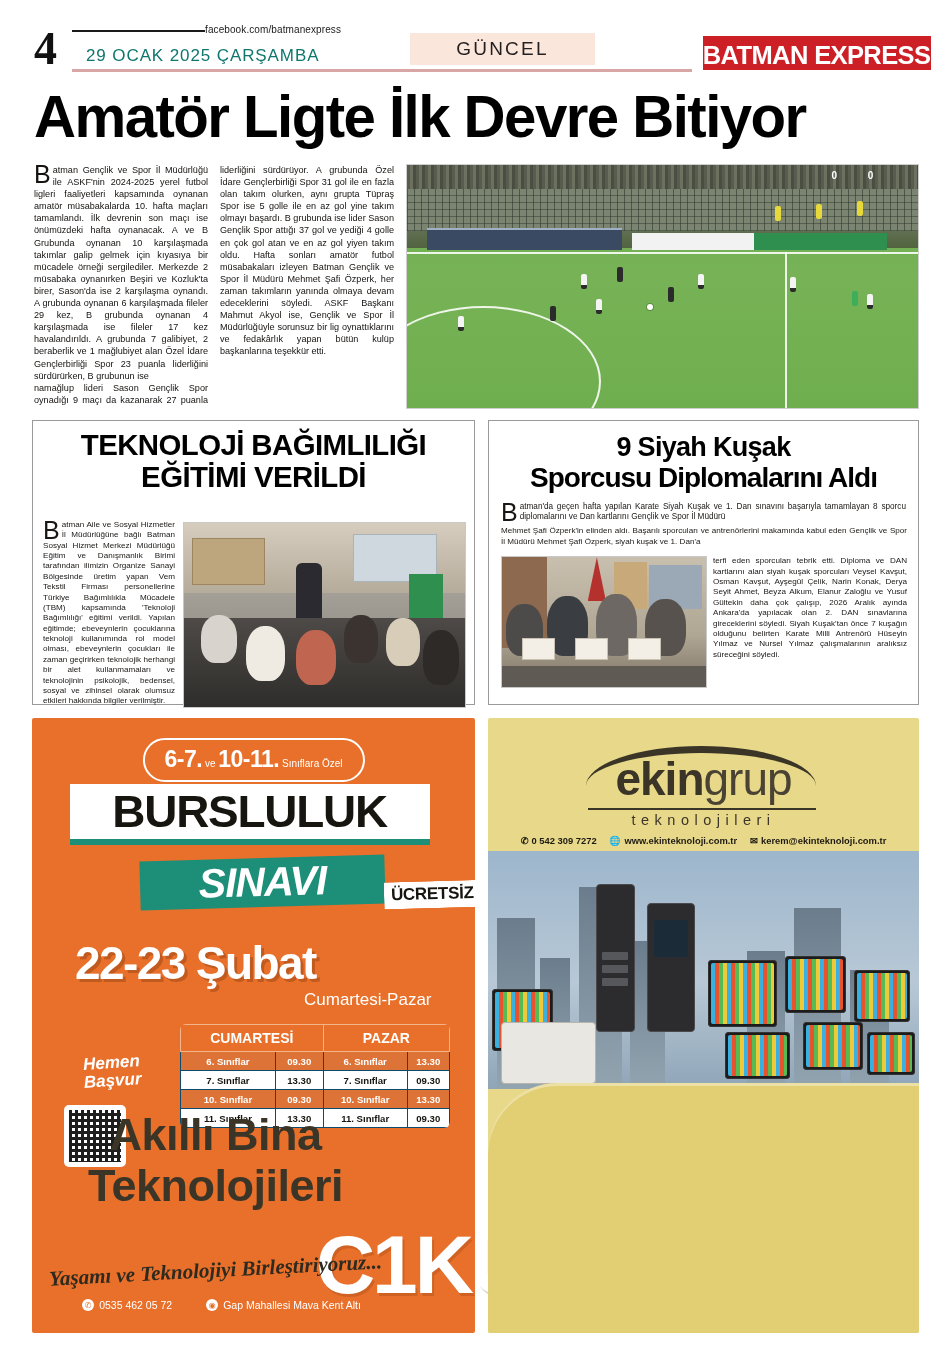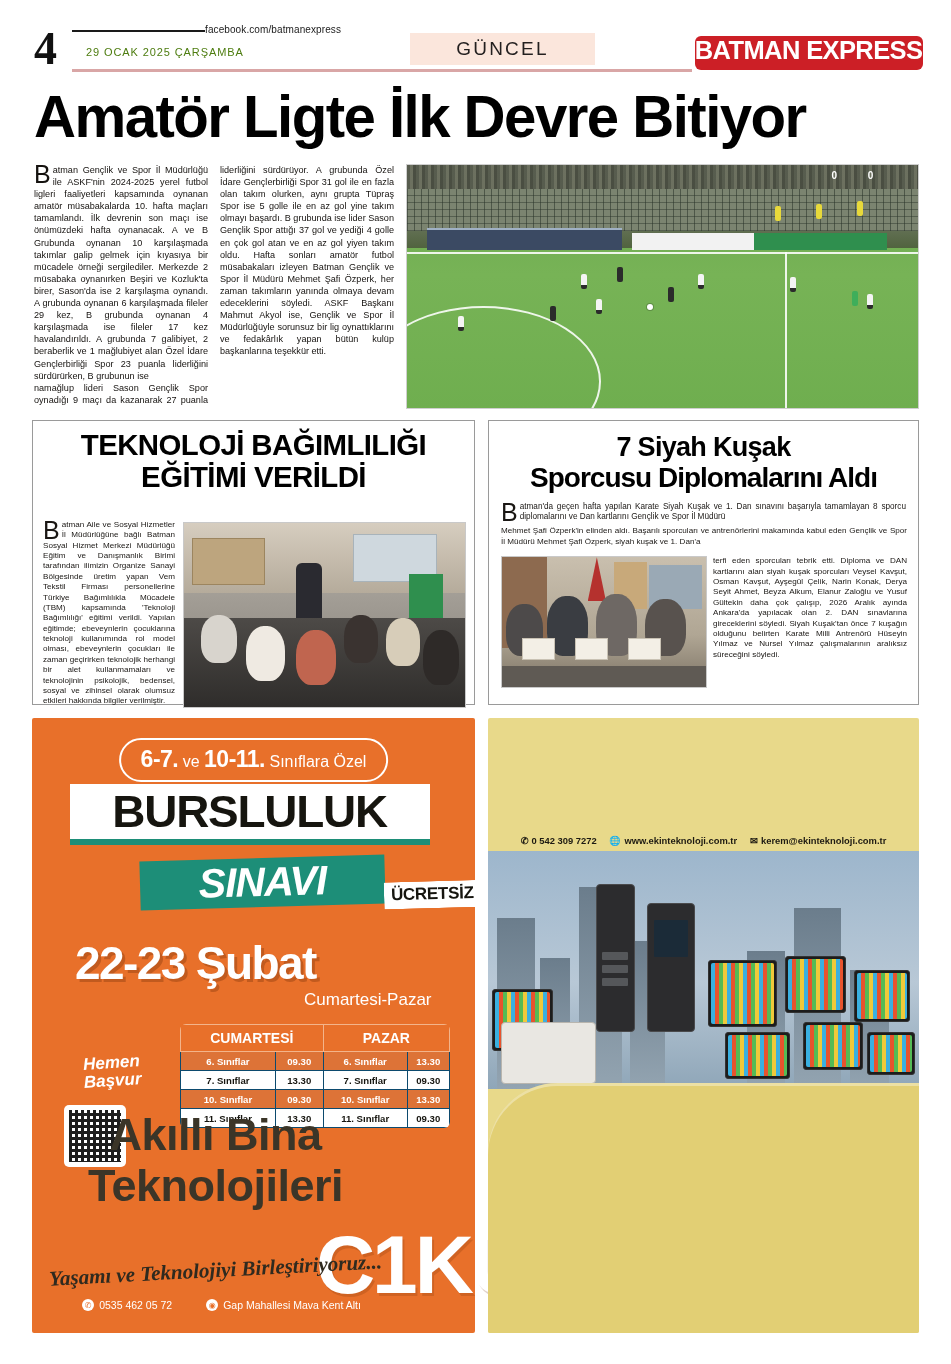--- a/index.html
+++ b/index.html
@@ -22,36 +22,35 @@
   .mh-rule-top {
     position: absolute; left: 72px; top: 30px; width: 133px; height: 2px; background: #1a1a1a;
   }
   .mh-social {
     position: absolute; left: 205px; top: 24px;
     font-size: 10px; color: #1a1a1a; letter-spacing: .1px;
     font-family: "Liberation Sans", sans-serif;
   }
   .mh-date {
     position: absolute; left: 86px; top: 46px;
-    font-size: 11px; color: #4d7c0f; letter-spacing: .9px;
+    font-size: 17px; color: #0f766e; letter-spacing: .9px;
     font-family: "Liberation Sans", sans-serif;
   }
   .mh-section {
     position: absolute; left: 410px; top: 33px; width: 185px; height: 32px;
     background: #fbe6dc; display: flex; align-items: center; justify-content: center;
     font-size: 19px; letter-spacing: 2.2px; color: #231f1f;
   }
   .mh-rule-bottom {
     position: absolute; left: 72px; top: 69px; width: 620px; height: 3px; background: #d9a6a6;
   }
   .mh-logo {
-    position: absolute; right: 28px; top: 36px; width: 228px; height: 34px;
-    background: #cc1f26; display: flex; align-items: flex-start; justify-content: center;
+    position: absolute; right: 20px; top: 36px; width: 228px; height: 34px;
+    background: #cc1f26; display: flex; align-items: flex-end; justify-content: center;
     overflow: hidden;
-    border-radius: 6px;
   }
   .mh-logo span {
     color: #fff; font-family: "Liberation Sans", sans-serif;
     font-weight: 700; font-size: 25px; letter-spacing: -.6px;
     transform: scaleX(1.02); white-space: nowrap;
     font-stretch: condensed;
   }
 
   
   .main-headline {
@@ -166,21 +165,21 @@
   .ad-left {
     position: absolute; left: 32px; top: 718px; width: 443px; height: 615px;
     background: #e8702a; overflow: hidden; border-radius: 2px;
   }
   .pill {
     position: absolute; left: 50%; transform: translateX(-50%); top: 20px;
     border: 2px solid #fff; border-radius: 26px; padding: 6px 20px 7px;
     color: #fff; font-size: 17px; white-space: nowrap; font-weight: 600;
   }
   .pill b { font-size: 23px; font-weight: 800; letter-spacing: -.5px; }
-  .pill .sm { font-size: 16px; font-weight: 500; }
+  .pill .sm { font-size: 10px; font-weight: 500; }
 
   .burs-band {
     position: absolute; left: 38px; top: 66px; width: 360px; height: 55px;
     background: #fff; box-shadow: 0 6px 0 #1d8e78;
     display: flex; align-items: center; justify-content: center;
   }
   .burs-band span {
     font-weight: 800; font-size: 45px; letter-spacing: -1.2px; color: #16150f;
     transform: scaleX(1.02);
   }
@@ -396,21 +395,21 @@
           <div class="blob" style="left:57%;top:50%;width:12%;height:26%;background:#3a3330;"></div>
           <div class="blob" style="left:72%;top:52%;width:12%;height:26%;background:#d7cdb9;"></div>
           <div class="blob" style="left:85%;top:58%;width:13%;height:30%;background:#2e2a28;"></div>
         </div>
       </div>
     </div>
   </div>
 
   <div class="sub-right">
     <div class="sub-title-2">
-      <div>7 Siyah Kuşak</div>
+      <div>9 Siyah Kuşak</div>
       <div class="l2">Sporcusu Diplomalarını Aldı</div>
     </div>
     <div class="sr-lead dropcap">Batman'da geçen hafta yapılan Karate Siyah Kuşak ve 1. Dan sınavını başarıyla tamamlayan 8 sporcu diplomalarını ve Dan kartlarını Gençlik ve Spor İl Müdürü</div>
     <div class="sr-body">
       <div class="sr-text-wide" style="top:0;left:12px;width:406px;">Mehmet Şafi Özperk'in elinden aldı. Başarılı sporcuları ve antrenörlerini makamında kabul eden Gençlik ve Spor İl Müdürü Mehmet Şafi Özperk, siyah kuşak ve 1. Dan'a</div>
       <div class="sr-photo" style="top:30px;">
         <div class="scene karate-bg">
           <div style="position:absolute;left:0;top:0;width:22%;height:70%;background:#8d6a4f;"></div>
           <div style="position:absolute;left:42%;top:0;width:9%;height:34%;background:#b5312e;clip-path:polygon(50% 0,100% 100%,0 100%);"></div>
           <div style="position:absolute;left:55%;top:4%;width:16%;height:36%;background:#c8a97a;"></div>
@@ -501,20 +500,26 @@
       <span class="cicon">✆</span>
       <span>0535 462 05 72</span>
     </div>
     <div class="itm">
       <span class="cicon">◉</span>
       <span>Gap Mahallesi Mava Kent Altı</span>
     </div>
   </div>
 
   <div class="ad-right">
+    <div class="ekin-logo-wrap">
+      <div class="ekin-swoosh"></div>
+      <div class="ekin-word"><span class="bold">ekin</span><span class="light">grup</span></div>
+      <div class="ekin-underline"></div>
+      <div class="ekin-sub">teknolojileri</div>
+    </div>
 
     <div class="ekin-contact">
       <div class="itm">
         <span>✆</span>
         <span>0 542 309 7272</span>
       </div>
       <div class="itm">
         <span>🌐</span>
         <span>www.ekinteknoloji.com.tr</span>
       </div>

